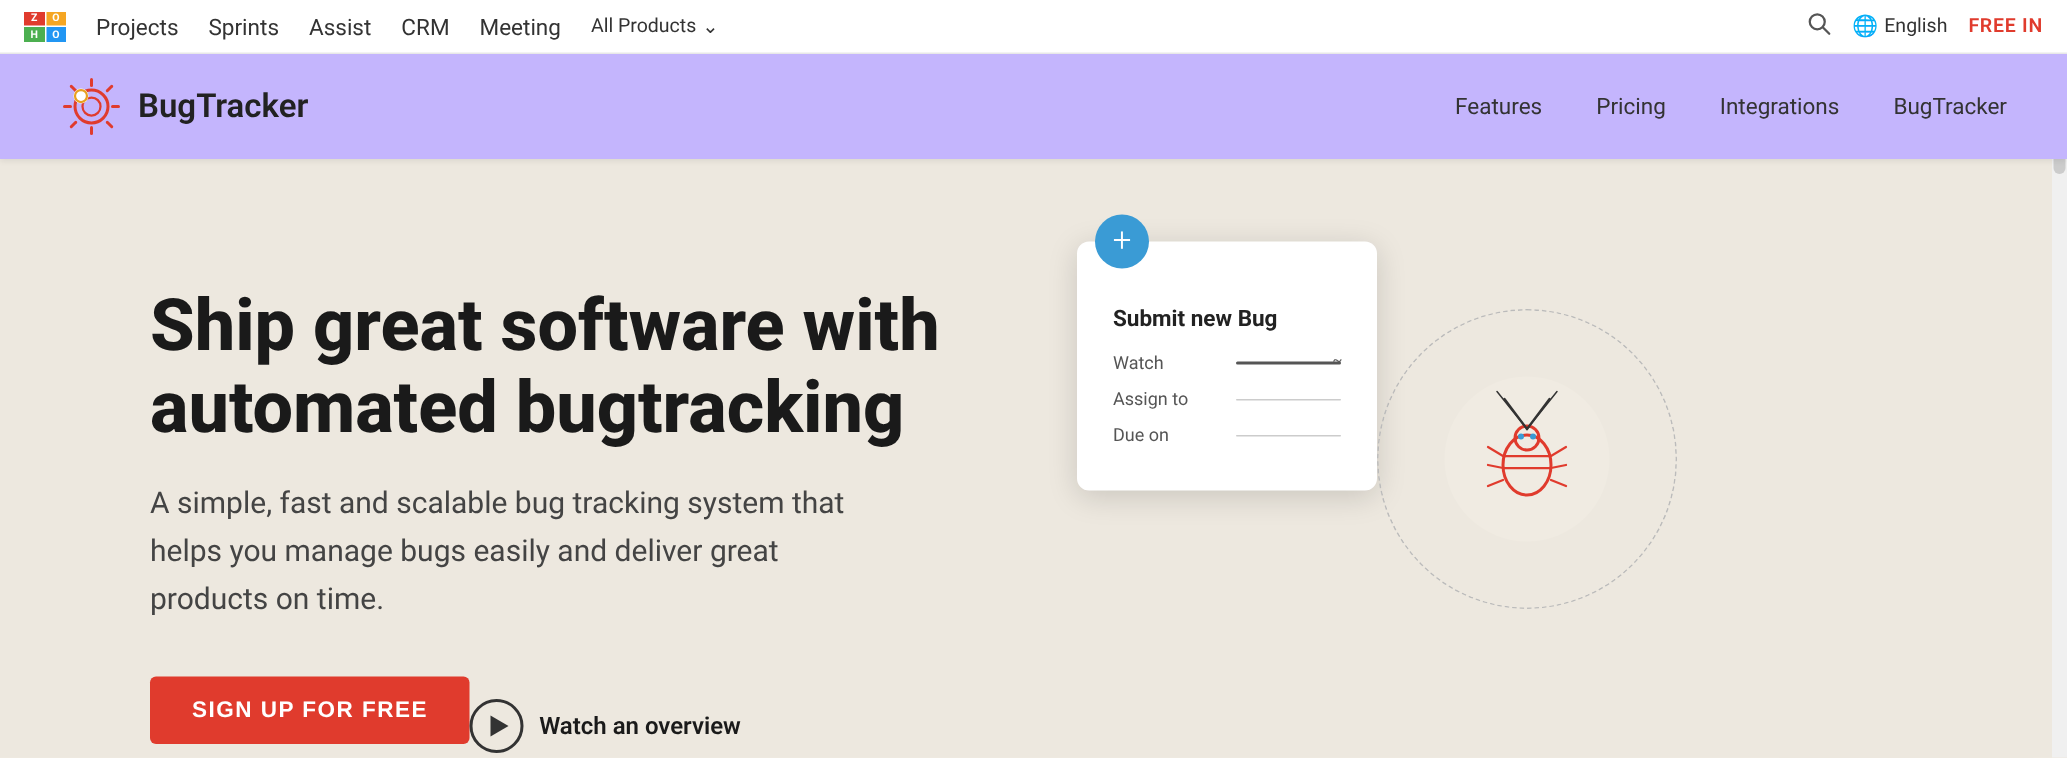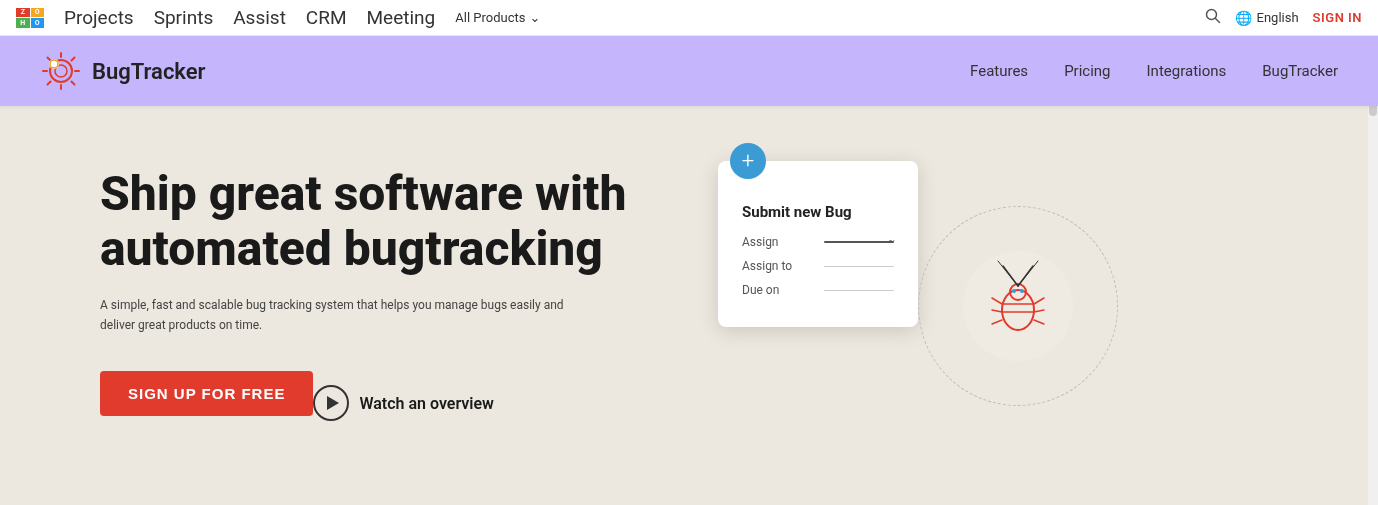--- a/index.html
+++ b/index.html
@@ -49,21 +49,21 @@
     .zoho-logo-box span:nth-child(4) { background: #2196f3; font-size: 7px; color: white; display: flex; align-items: center; justify-content: center; font-weight: bold; }
 
     .top-nav-links {
       display: flex;
       align-items: center;
       gap: 20px;
       flex: 1;
     }
 
     .top-nav-link {
-      font-size: 19px;
+      font-size: 15px;
       color: #333;
       text-decoration: none;
       cursor: pointer;
     }
 
     .all-products {
       display: flex;
       align-items: center;
       gap: 4px;
       font-size: 13px;
@@ -162,24 +162,25 @@
     .hero-content {
       max-width: 620px;
     }
 
     .hero-title {
       font-size: 48px;
       font-weight: 800;
       color: #1a1a1a;
       line-height: 1.15;
       margin-bottom: 20px;
+      margin-top: 23px;
     }
 
     .hero-subtitle {
-      font-size: 12px;
+      font-size: 20px;
       color: #444;
       line-height: 1.6;
       margin-bottom: 36px;
       max-width: 480px;
     }
 
     .signup-btn {
       background: #e03b2d;
       color: #fff;
       font-size: 15px;
@@ -328,21 +329,21 @@
     <div class="search-icon-wrap">
       <svg width="16" height="16" viewBox="0 0 16 16" fill="none">
         <circle cx="6.5" cy="6.5" r="5" stroke="#555" stroke-width="1.5"></circle>
         <line x1="10.5" y1="10.5" x2="14.5" y2="14.5" stroke="#555" stroke-width="1.5" stroke-linecap="round"></line>
       </svg>
     </div>
     <div class="lang-wrap">
       <span class="globe-icon">🌐</span>
       <span>English</span>
     </div>
-    <a class="sign-in-btn">SIGN IN</a>
+    <a class="sign-in-btn">FREE IN</a>
   </div>
 </nav>
 
 <nav class="second-nav">
   <div class="brand-logo">
     <svg class="bug-icon-svg" viewBox="0 0 42 42" fill="none">
 
       <circle cx="21" cy="21" r="11" stroke="#e03b2d" stroke-width="2" fill="none"></circle>
       <circle cx="21" cy="21" r="6" stroke="#e03b2d" stroke-width="1.5" fill="none"></circle>
 
@@ -388,21 +389,21 @@
       </div>
     </div>
   </div>
 
   <div style="position:absolute;right:460px;top:55px;">
     <div class="submit-bug-card">
       <div class="plus-circle">+</div>
       <div class="card-title">Submit new Bug</div>
 
       <div class="card-field">
-        <span class="card-field-label">Assign</span>
+        <span class="card-field-label">Watch</span>
         <div style="width:70px;height:2px;background:#555;border-radius:1px;position:relative;">
           <div style="position:absolute;right:-1px;top:-6px;font-size:10px;color:#555;">~</div>
         </div>
       </div>
       <div class="card-field">
         <span class="card-field-label">Assign to</span>
         <div class="card-field-line"></div>
       </div>
       <div class="card-field">
         <span class="card-field-label">Due on</span>

